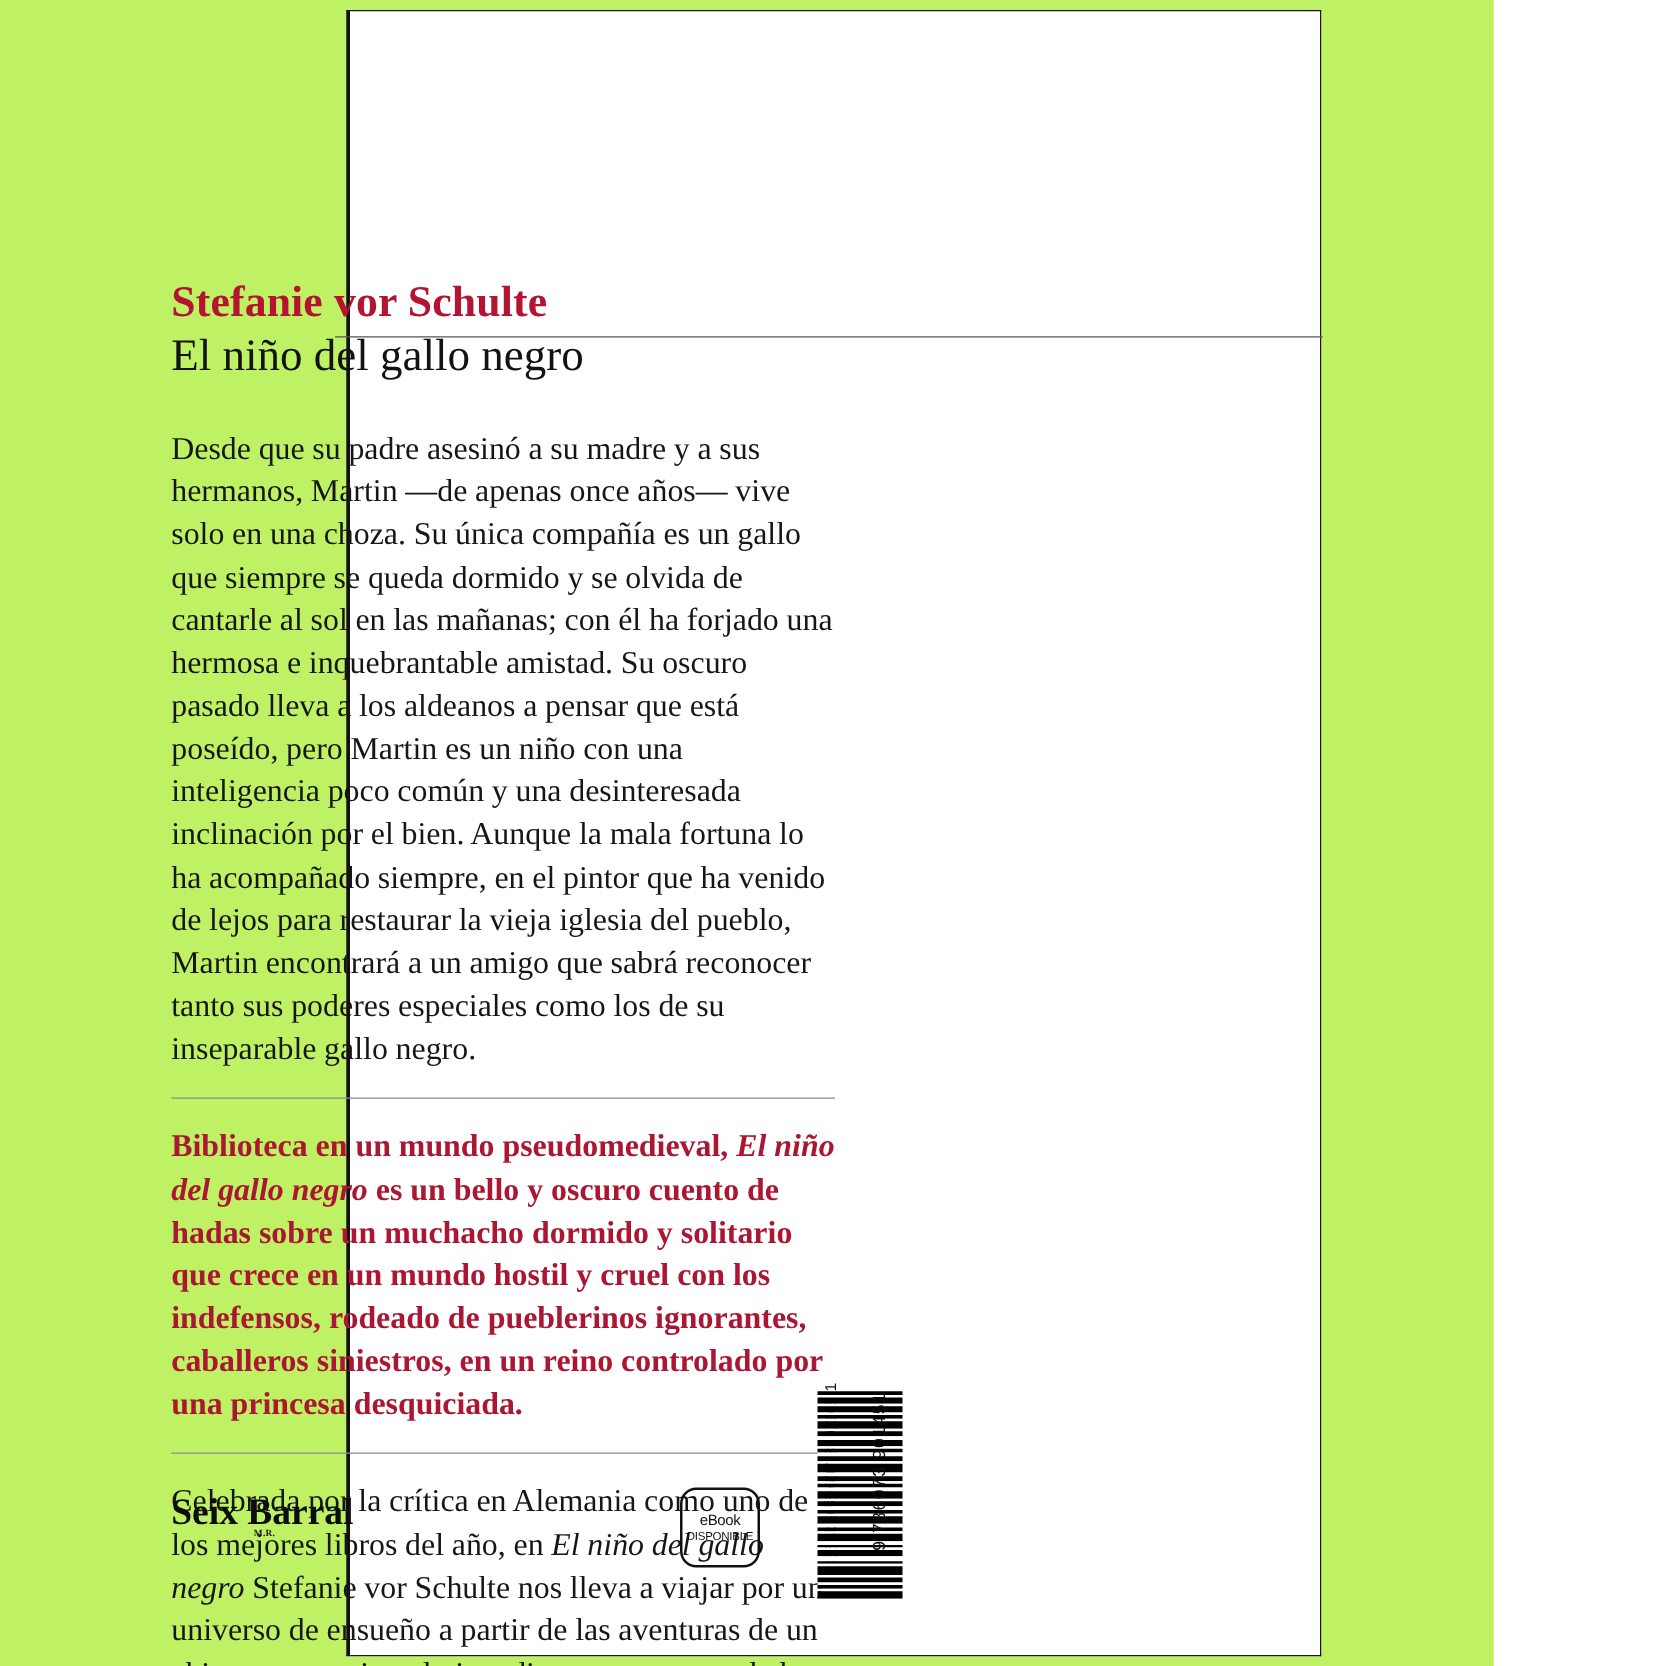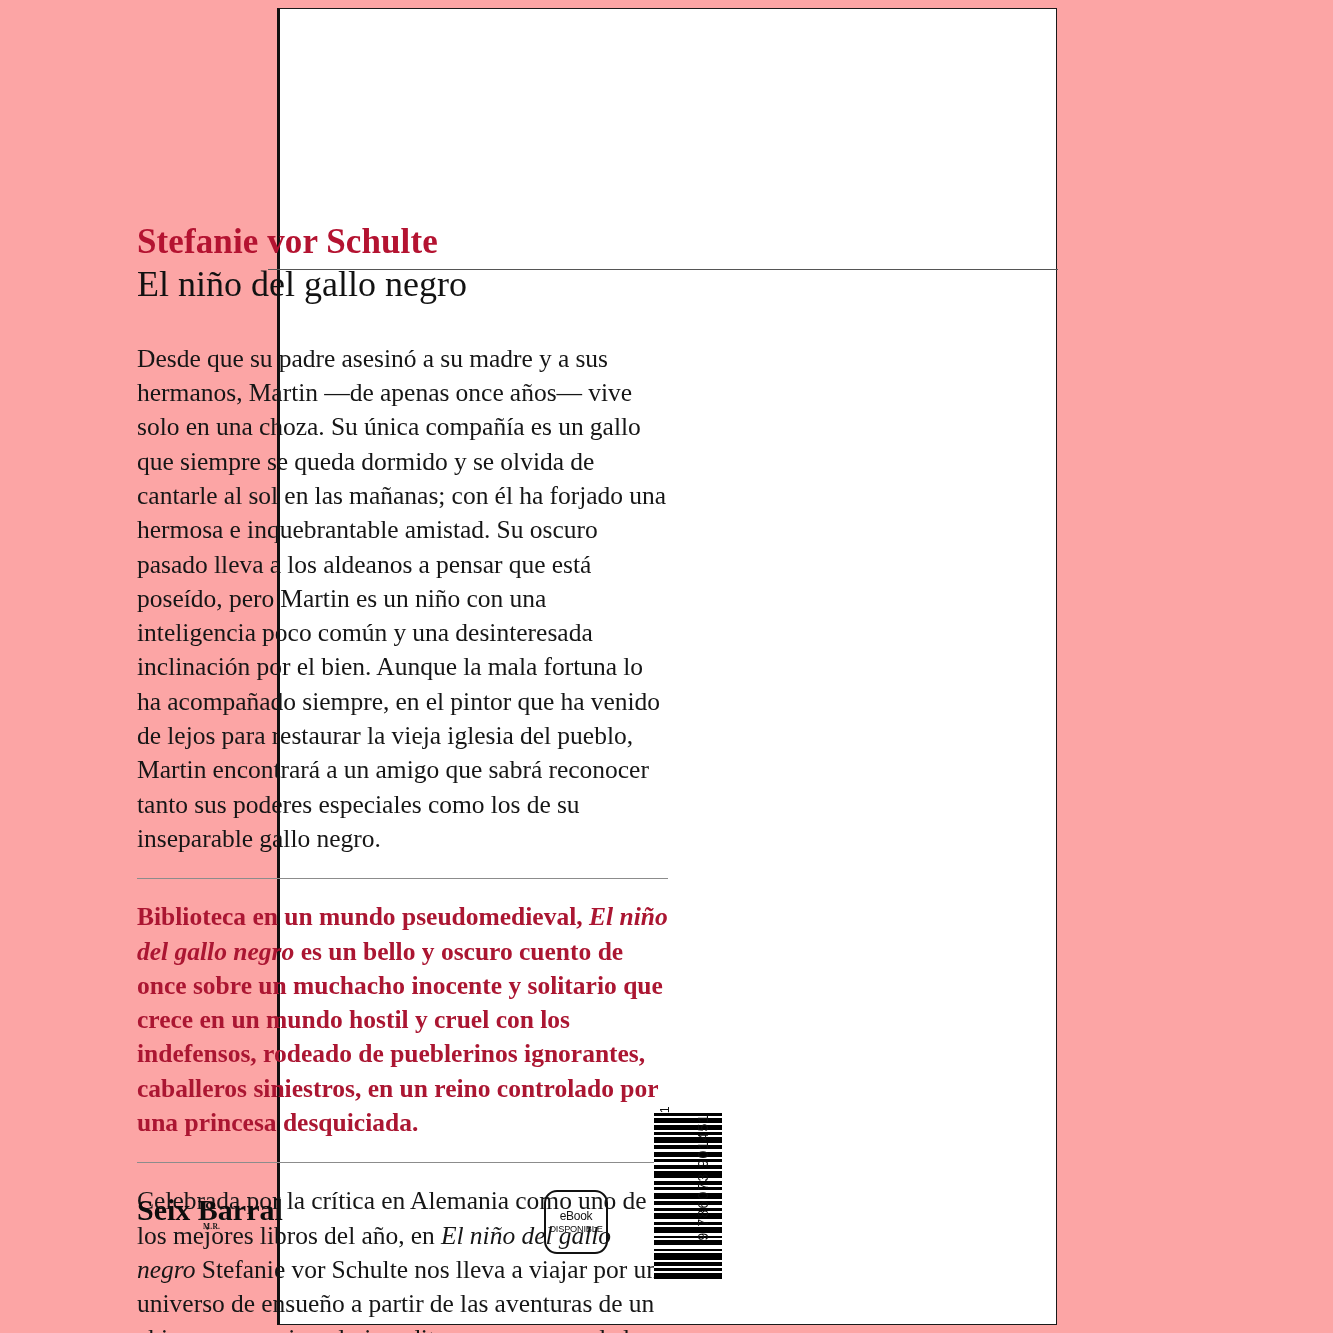--- a/index.html
+++ b/index.html
@@ -10,23 +10,23 @@
   body {
     width: 1333px;
     height: 1333px;
     font-family: "Liberation Serif", "DejaVu Serif", serif;
     -webkit-font-smoothing: antialiased;
   }
 
   
   #cover-root {
     position: relative;
-    width: 1333px;
+    width: 1195px;
     height: 1333px;
-    background: #fca5a5;
+    background: #bef264;
     overflow: hidden;
   }
 
   .book-page {
     position: absolute;
     left: 277px;
     top: 8px;
     width: 780px;
     height: 1317px;
     background: #ffffff;
@@ -222,21 +222,21 @@
   <div class="content">
 
     <h1 class="author-name">Stefanie vor Schulte</h1>
 
     <h2 class="book-title">El niño del gallo negro</h2>
 
     <p class="blurb">Desde que su padre asesinó a su madre y a sus hermanos, Martin —de apenas once años— vive solo en una choza. Su única compañía es un gallo que siempre se queda dormido y se olvida de cantarle al sol en las mañanas; con él ha forjado una hermosa e inquebrantable amistad. Su oscuro pasado lleva a los aldeanos a pensar que está poseído, pero Martin es un niño con una inteligencia poco común y una desinteresada inclinación por el bien. Aunque la mala fortuna lo ha acompañado siempre, en el pintor que ha venido de lejos para restaurar la vieja iglesia del pueblo, Martin encontrará a un amigo que sabrá reconocer tanto sus poderes especiales como los de su inseparable gallo negro.</p>
 
     <div class="rule"></div>
 
-    <p class="blurb-highlight"><span>Biblioteca en un mundo pseudomedieval, </span><em>El niño del gallo negro</em><span> es un bello y oscuro cuento de once sobre un muchacho inocente y solitario que crece en un mundo hostil y cruel con los indefensos, rodeado de pueblerinos ignorantes, caballeros siniestros, en un reino controlado por una princesa desquiciada.</span></p>
+    <p class="blurb-highlight"><span>Biblioteca en un mundo pseudomedieval, </span><em>El niño del gallo negro</em><span> es un bello y oscuro cuento de hadas sobre un muchacho dormido y solitario que crece en un mundo hostil y cruel con los indefensos, rodeado de pueblerinos ignorantes, caballeros siniestros, en un reino controlado por una princesa desquiciada.</span></p>
 
     <div class="rule"></div>
 
     <p class="blurb"><span>Celebrada por la crítica en Alemania como uno de los mejores libros del año, en </span><em>El niño del gallo negro</em><span> Stefanie vor Schulte nos lleva a viajar por un universo de ensueño a partir de las aventuras de un chico que consigue lo inaudito: ser «un rayo de luz en tiempos oscuros» (</span></p>
 
   </div>
 
   <div class="imprint">
     <span class="imprint-seix"><span>Seix Barral</span><span class="imprint-mr">M.R.</span></span>
   </div>

